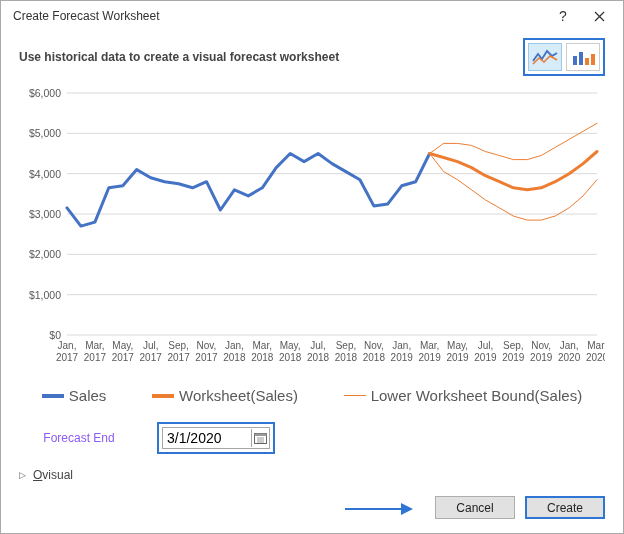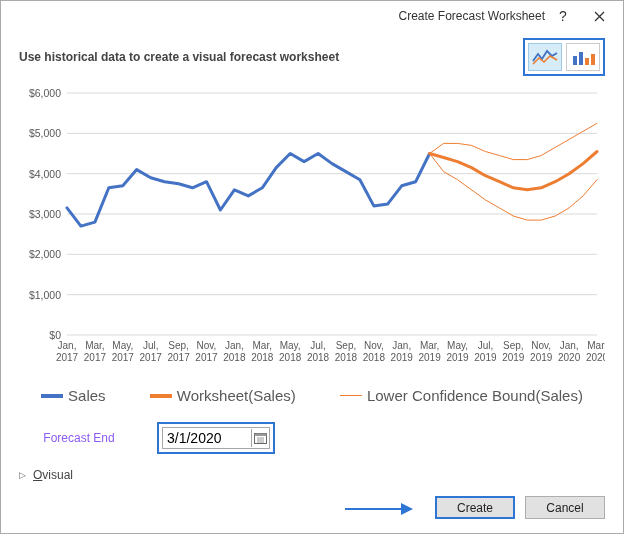--- a/index.html
+++ b/index.html
@@ -25,21 +25,20 @@
   .titlebar {
     display: flex;
     align-items: center;
     height: 30px;
     padding: 0 6px 0 12px;
     color: #333;
   }
   .titlebar .title {
     flex: 1;
     font-size: 12px;
-    text-align: right;
   }
   .titlebar .tb-btn {
     width: 36px;
     height: 28px;
     display: flex;
     align-items: center;
     justify-content: center;
     color: #333;
     font-size: 14px;
   }
@@ -292,21 +291,21 @@
       <div class="item">
         <div class="swatch" style="border-top-width:4px;border-top-color:#4472c4"></div>
         <span>Sales</span>
       </div>
       <div class="item">
         <div class="swatch" style="border-top-width:4px;border-top-color:#ed7d31"></div>
         <span>Worksheet(Sales)</span>
       </div>
       <div class="item">
         <div class="swatch" style="border-top-width:1.5px;border-top-color:#ed7d31"></div>
-        <span>Lower Confidence Bound(Sales)</span>
+        <span>Lower Worksheet Bound(Sales)</span>
       </div>
     </div>
 
     <div class="form-row">
       <div class="lbl">Forecast End</div>
       <div class="date-field-wrap">
         <div class="date-field">
           <input type="text" value="3/1/2020" style="">
           <div class="cal-btn">
             <svg width="13" height="12" viewBox="0 0 13 12">
@@ -327,17 +326,17 @@
     </div>
 
     <div class="arrow-hint">
       <svg width="70" height="20" viewBox="0 0 70 20">
         <line x1="2" y1="10" x2="58" y2="10" stroke="#2f75d3" stroke-width="2"></line>
         <polygon points="58,4 70,10 58,16" fill="#2f75d3"></polygon>
       </svg>
     </div>
 
     <div class="btn-row">
+      <button class="btn">Cancel</button>
       <button class="btn primary">Create</button>
-      <button class="btn">Cancel</button>
     </div>
   </div>
 </div>
 
 </body></html>

